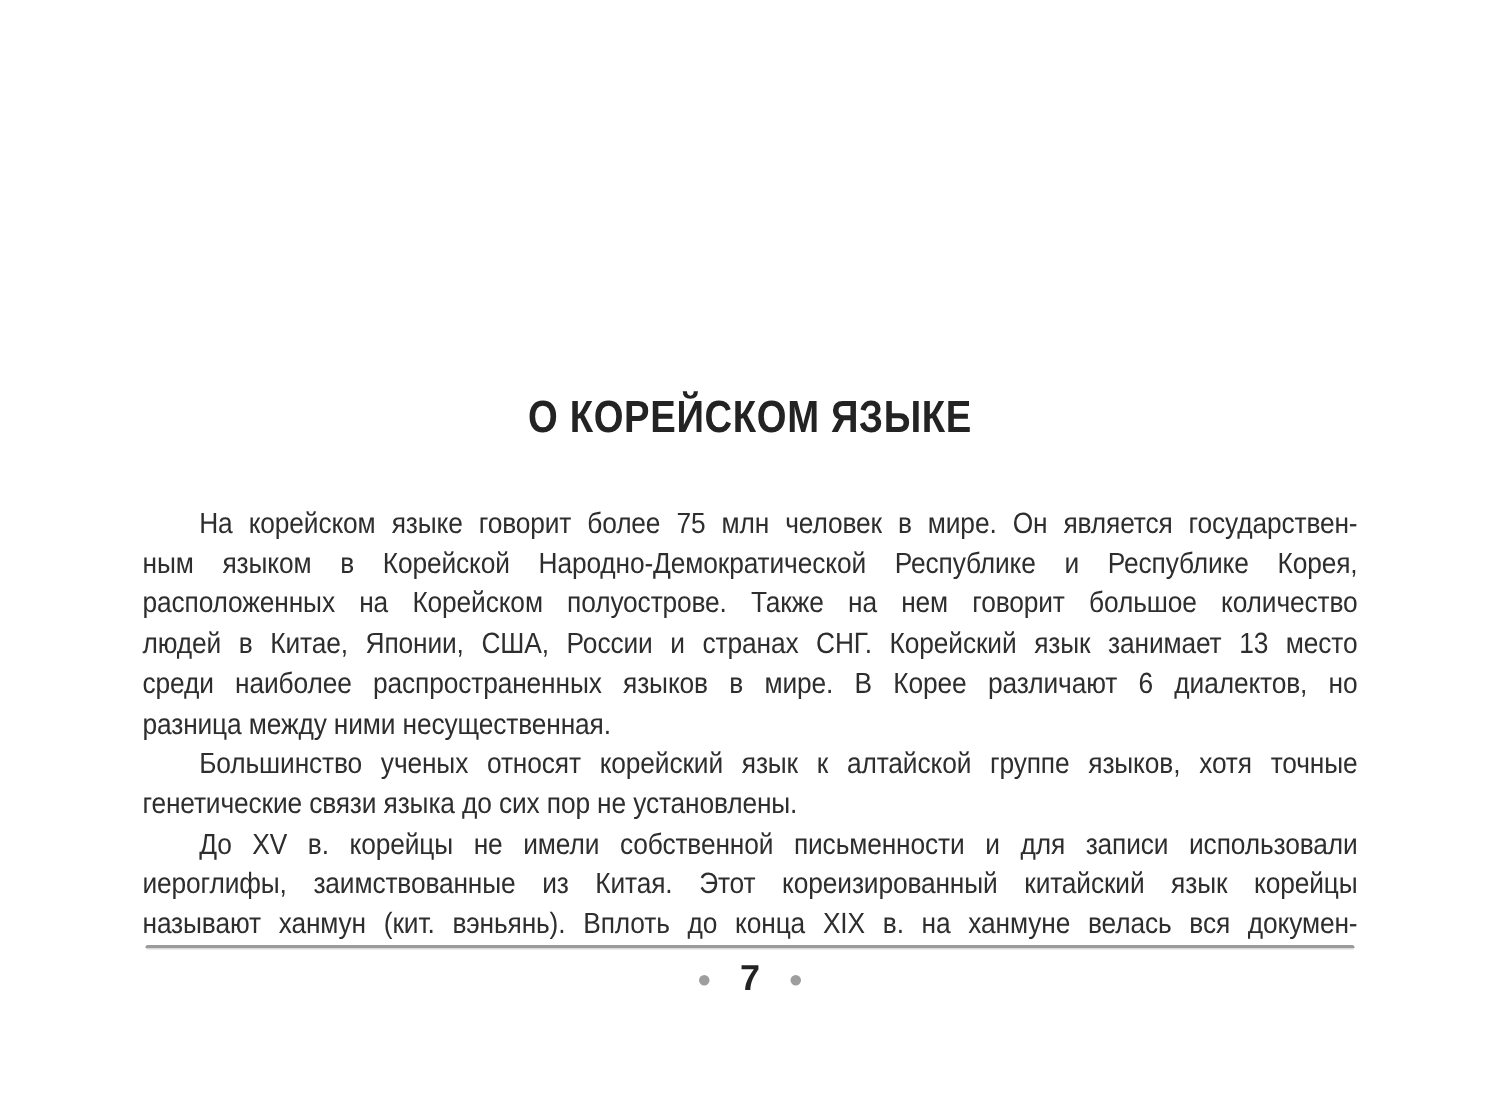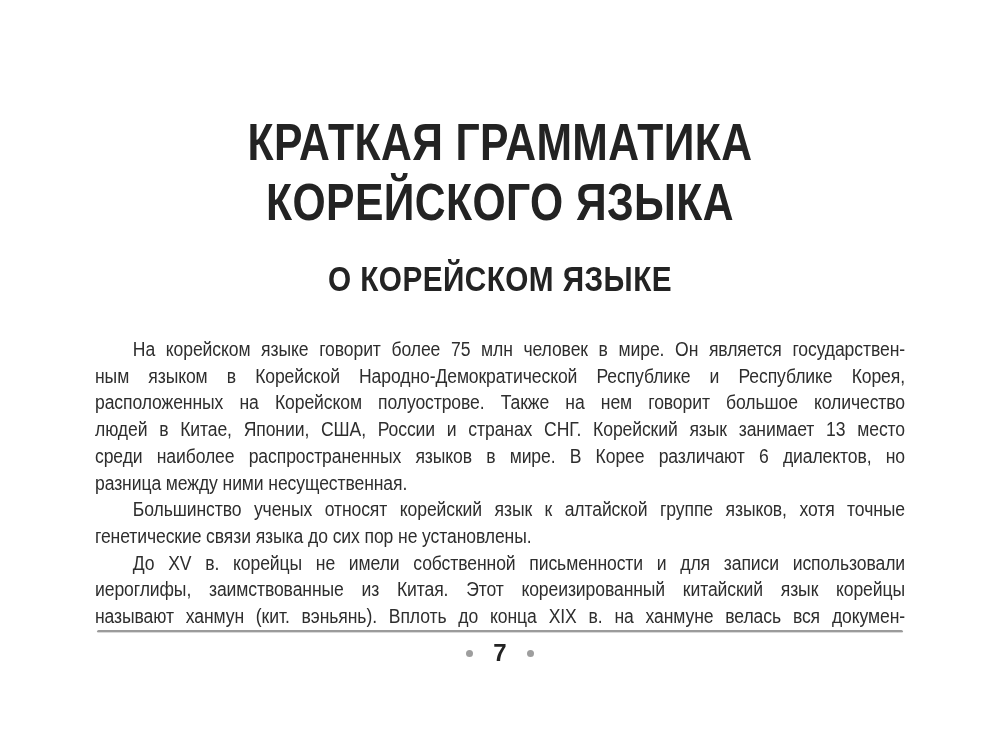--- a/index.html
+++ b/index.html
@@ -23,21 +23,21 @@
     position:absolute;top:112px;left:0;width:1000px;margin:0;
     text-align:center;font-weight:bold;
     font-size:52px;line-height:60px;color:var(--title-ink);
   }
   .tline{display:block;transform:scaleX(0.82);white-space:nowrap;letter-spacing:0.5px;}
 
   
   .heading{
     position:absolute;top:258px;left:0;width:1000px;margin:0;
     text-align:center;font-weight:bold;
-    font-size:35px;line-height:42px;color:var(--title-ink);
+    font-size:30px;line-height:42px;color:var(--title-ink);
   }
   .hline{display:block;transform:scaleX(0.85);white-space:nowrap;letter-spacing:0.5px;}
 
   
   .body{
     position:absolute;top:336px;left:95px;width:900px;
     transform:scaleX(0.9);transform-origin:0 0;
     font-size:19.5px;line-height:26.7px;color:var(--body-ink);
     letter-spacing:-0.1px;
   }
@@ -57,24 +57,20 @@
     display:flex;align-items:center;justify-content:center;gap:20px;
   }
   .num{font-weight:bold;font-size:24px;line-height:24px;color:var(--title-ink);}
   .dot{width:7px;height:7px;border-radius:50%;background:var(--dot);display:inline-block;}
 </style>
 </head>
 <body>
 
 <div class="page">
 
-  <h1 class="title">
-    <span class="tline">КРАТКАЯ ГРАММАТИКА</span>
-    <span class="tline">КОРЕЙСКОГО ЯЗЫКА</span>
-  </h1>
 
   <h2 class="heading">
     <span class="hline">О КОРЕЙСКОМ ЯЗЫКЕ</span>
   </h2>
 
   <div class="body" id="body-text">
       <div class="para">
         <div class="line first">На корейском языке говорит более 75 млн человек в мире. Он является государствен-</div>
         <div class="line">ным языком в Корейской Народно-Демократической Республике и Республике Корея,</div>
         <div class="line">расположенных на Корейском полуострове. Также на нем говорит большое количество</div>

